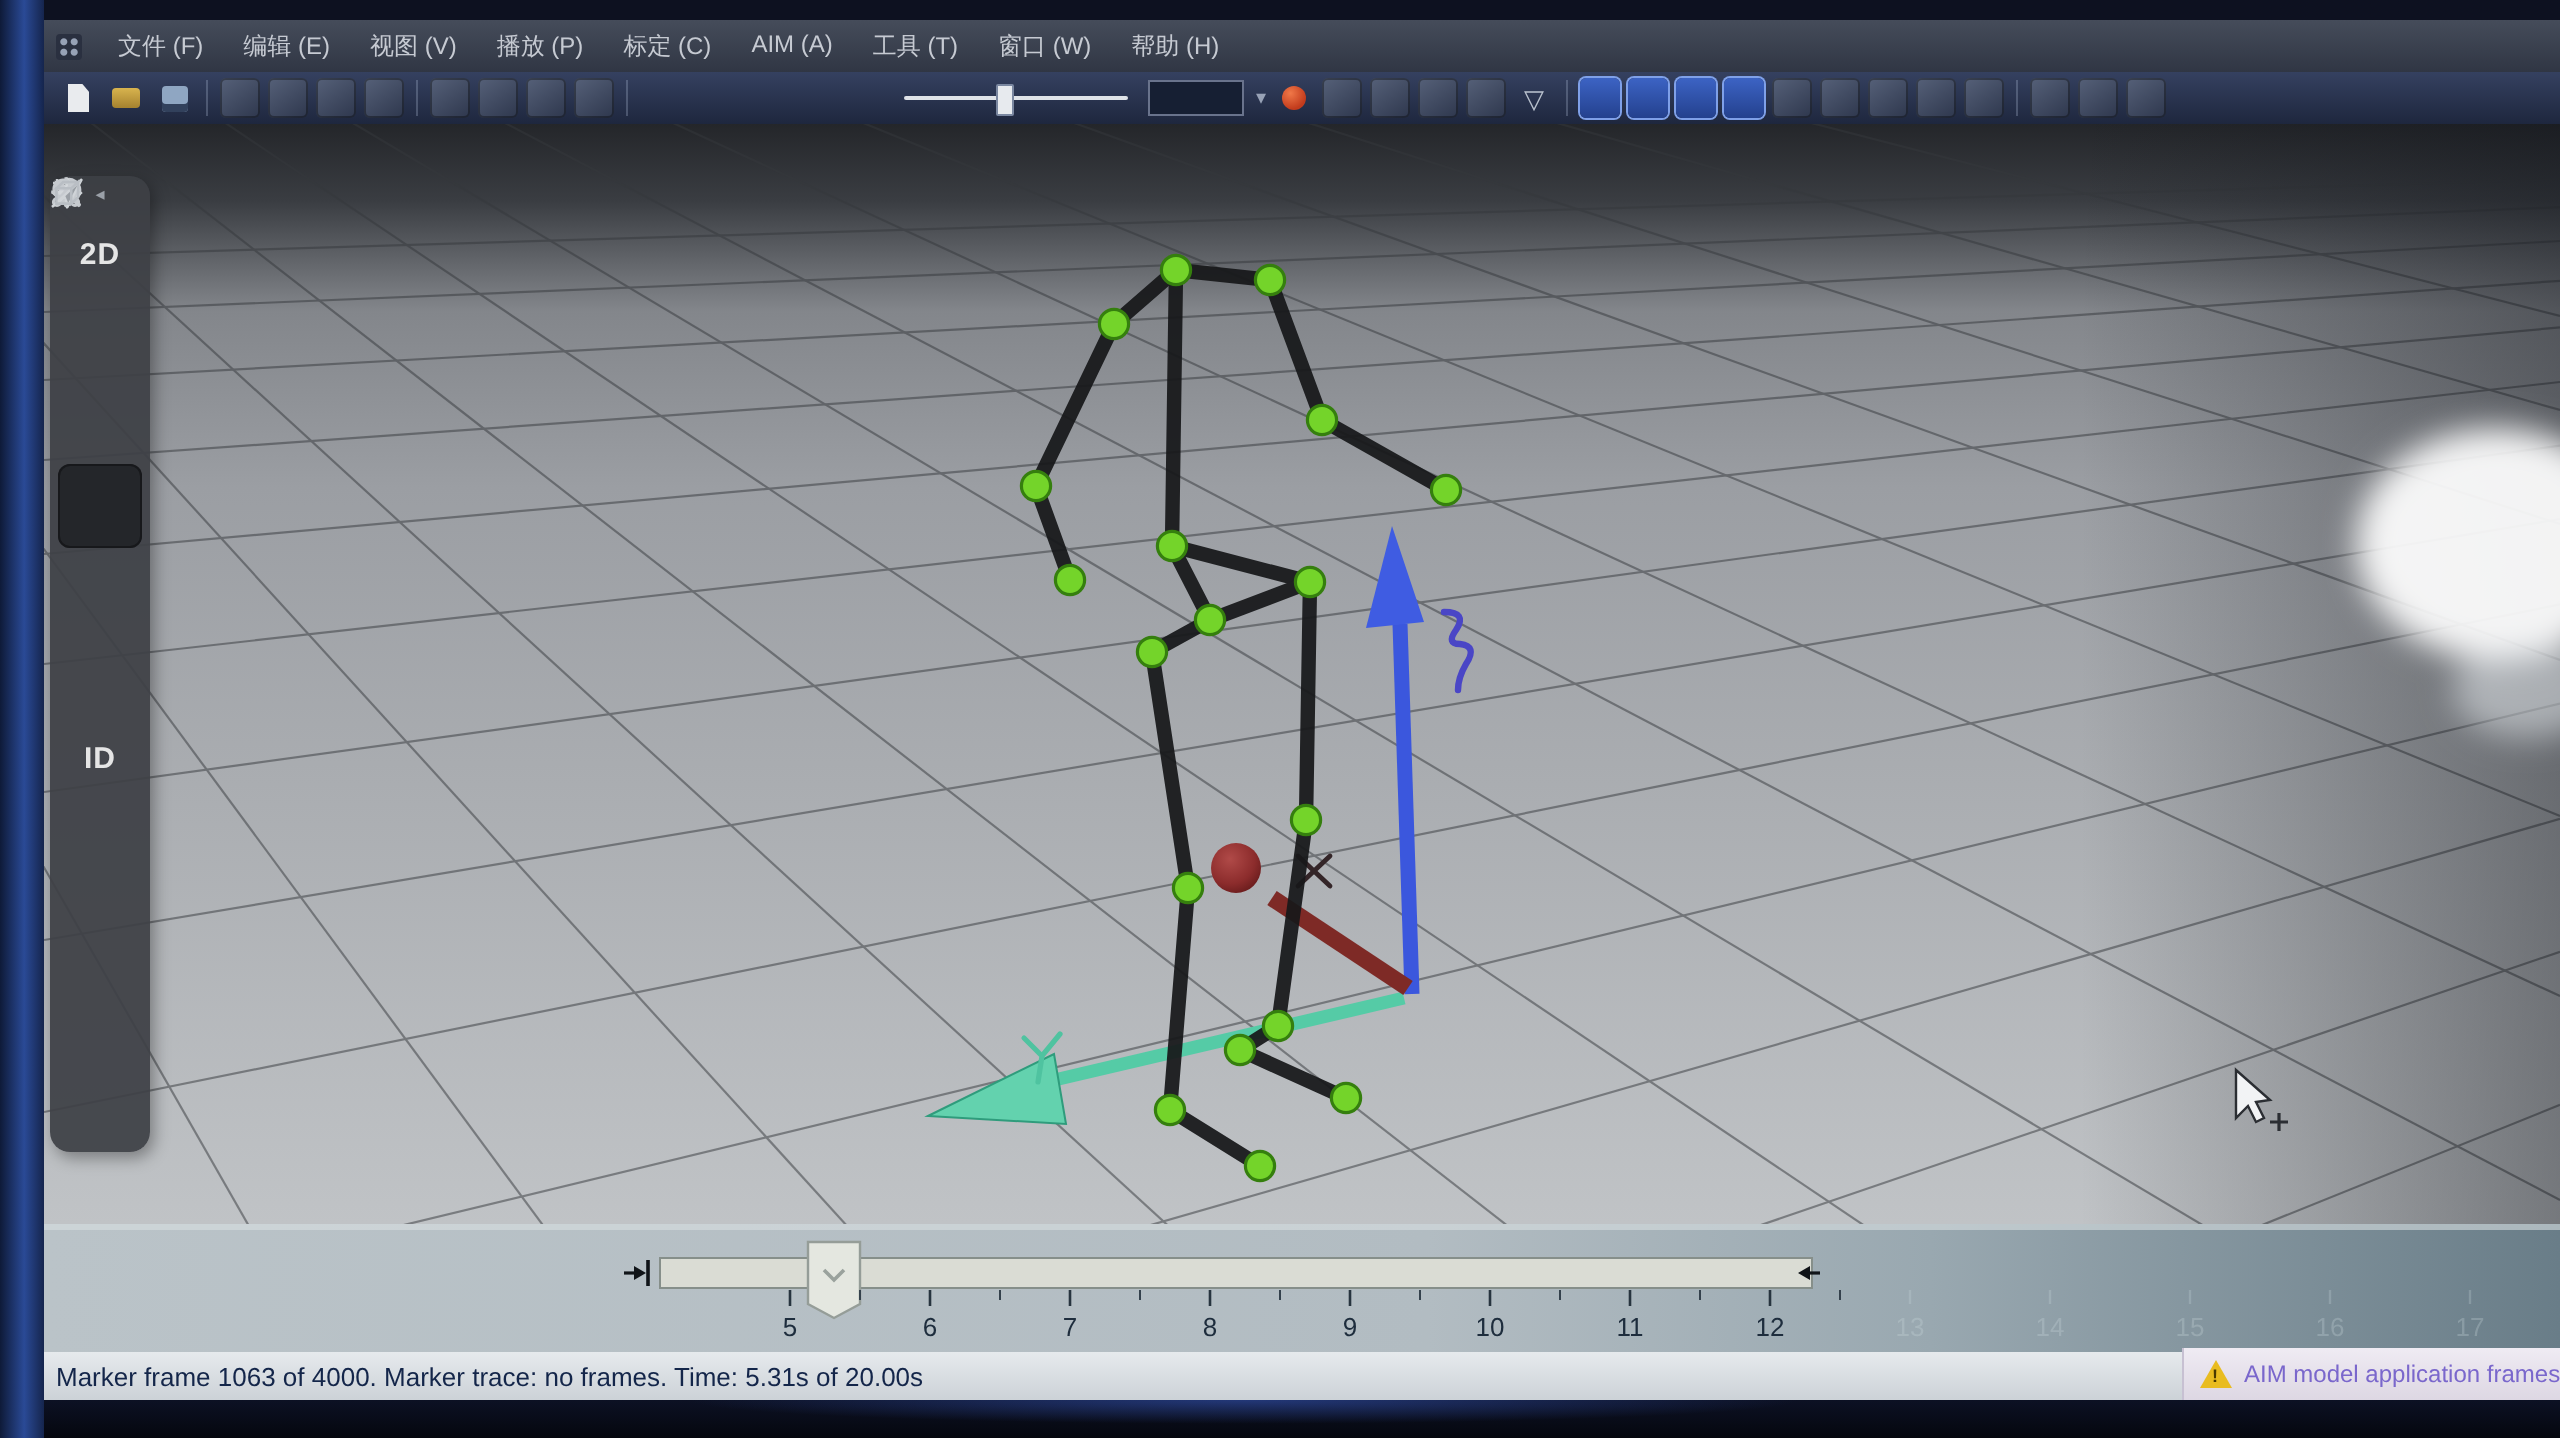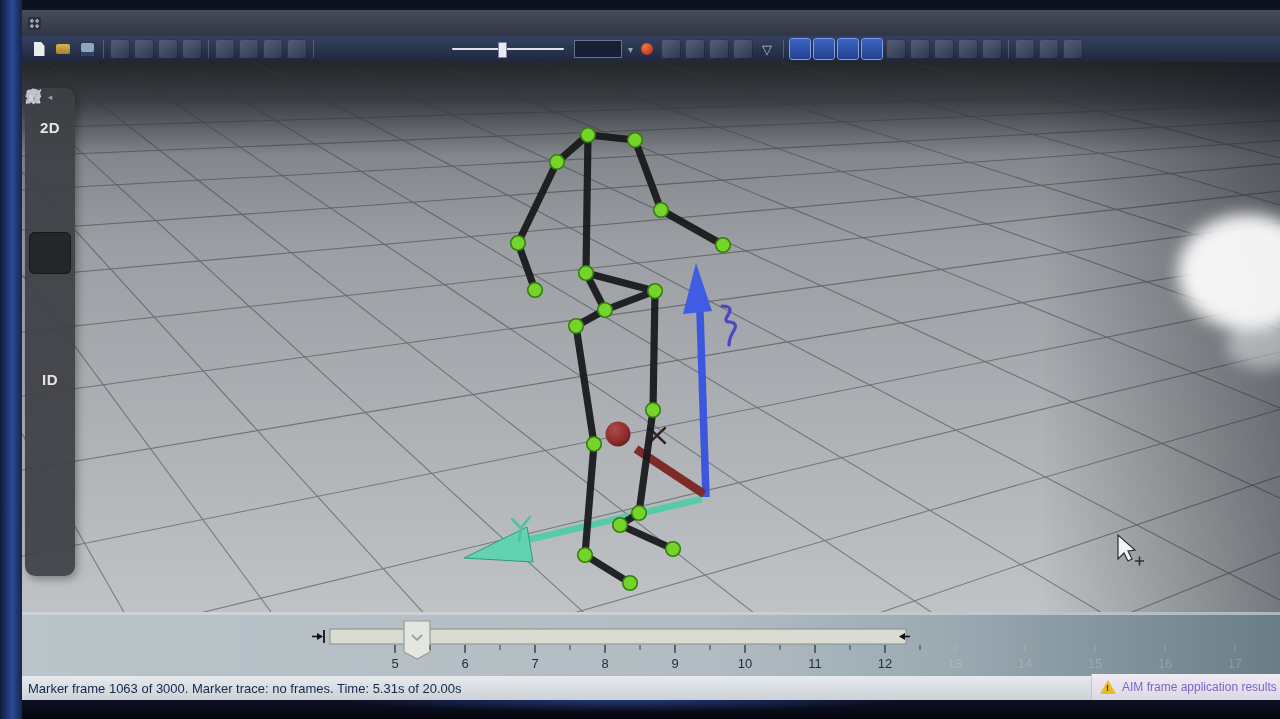--- a/index.html
+++ b/index.html
@@ -79,20 +79,31 @@
 </head>
 <body>
 
 <div class="bezel-left"></div>
 
 <div class="screen">
   <div class="bezel-top"></div>
 
   <div class="menubar">
     <div class="app-icon"></div>
+    <div id="menu-items" style="display:flex;">
+        <div class="menu-item">文件 (F)</div>
+        <div class="menu-item">编辑 (E)</div>
+        <div class="menu-item">视图 (V)</div>
+        <div class="menu-item">播放 (P)</div>
+        <div class="menu-item">标定 (C)</div>
+        <div class="menu-item">AIM (A)</div>
+        <div class="menu-item">工具 (T)</div>
+        <div class="menu-item">窗口 (W)</div>
+        <div class="menu-item">帮助 (H)</div>
+      </div>
   </div>
 
   <div class="toolbar" id="toolbar">
       <div class="tbi doc"></div>
       <div class="tbi folder"></div>
       <div class="tbi disk"></div>
       <div class="tb-sep"></div>
       <div class="tbi gen"></div>
       <div class="tbi gen"></div>
       <div class="tbi gen"></div>
@@ -388,26 +399,26 @@
           <text x="1073" y="56" font-size="13" fill="rgba(205,218,224,0.28)" text-anchor="middle">15</text>
           <line x1="1143" y1="33" x2="1143" y2="40" stroke="rgba(205,218,224,0.25)" stroke-width="1.2"></line>
           <text x="1143" y="56" font-size="13" fill="rgba(205,218,224,0.28)" text-anchor="middle">16</text>
           <line x1="1213" y1="33" x2="1213" y2="40" stroke="rgba(205,218,224,0.25)" stroke-width="1.2"></line>
           <text x="1213" y="56" font-size="13" fill="rgba(205,218,224,0.28)" text-anchor="middle">17</text>
         </g>
 </svg>
     </div>
 
   <div class="statusbar">
-    <span class="status-text">Marker frame 1063 of 3000. Marker trace: no frames. Time: 5.31s of 20.00s</span>
+    <span class="status-text">Marker frame 1063 of 4000. Marker trace: no frames. Time: 5.31s of 20.00s</span>
   </div>
 
   <div class="bezel-bottom">
       <div class="glow"></div>
     </div>
 
   <div class="notification">
     <div class="warn-tri">
         <span>!</span>
       </div>
-    <span class="notif-text">AIM frame application results</span>
+    <span class="notif-text">AIM model application frames</span>
   </div>
 </div>
 
 </body></html>

